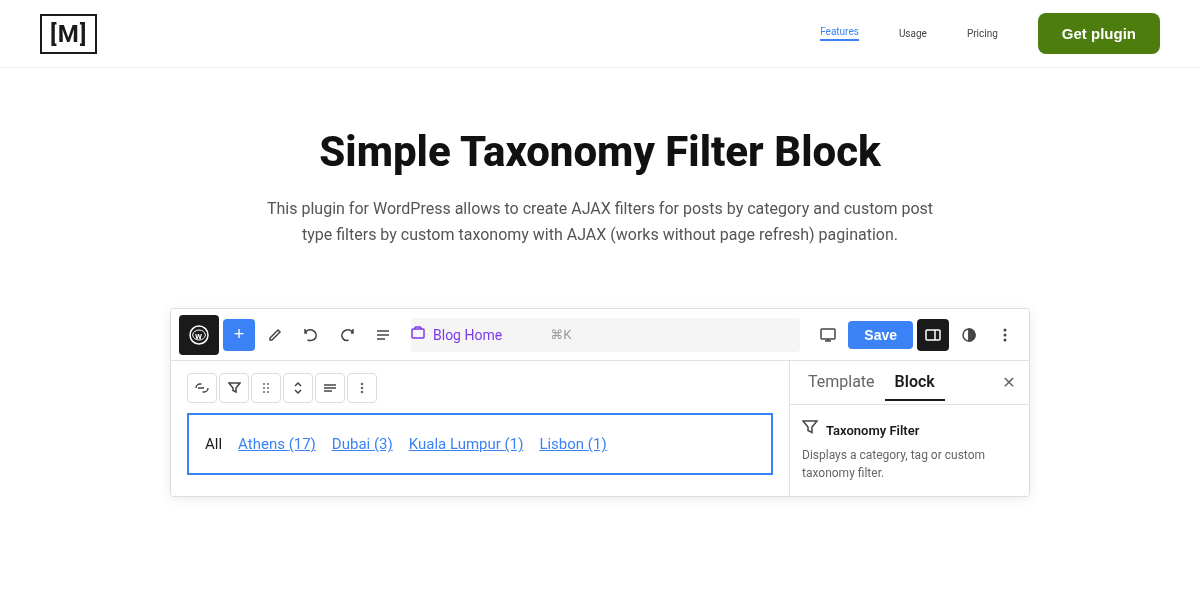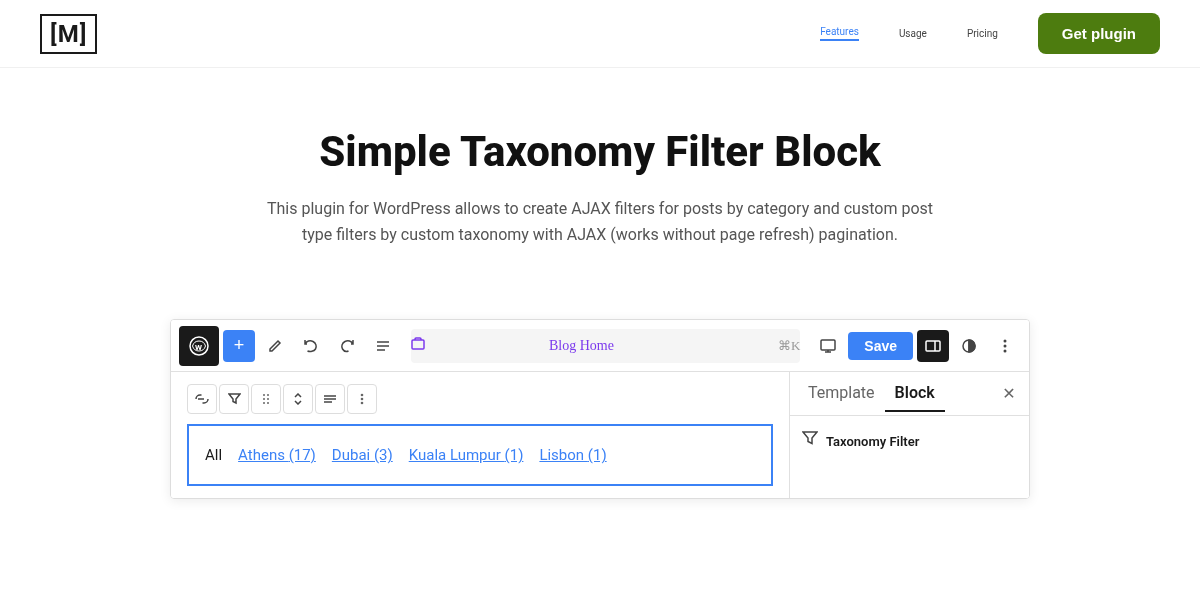--- a/index.html
+++ b/index.html
@@ -65,21 +65,21 @@
       font-size: 42px;
       font-weight: 800;
       color: #111;
       margin-bottom: 20px;
       line-height: 1.15;
     }
     .hero p {
       font-size: 16px;
       color: #555;
       max-width: 680px;
-      margin: 12px auto;
+      margin: 1px auto;
       line-height: 1.6;
     }
 
     
     .editor-wrapper {
       display: flex;
       justify-content: center;
       padding: 20px 40px 0;
     }
     .editor-container {
@@ -128,29 +128,28 @@
     .toolbar-btn.add {
       background: #3b82f6;
       color: #fff;
       font-size: 18px;
       font-weight: 300;
     }
     .toolbar-address {
       flex: 1;
       display: flex;
       align-items: center;
-      justify-content: space-between;
+      justify-content: flex-start;
       background: #f5f5f5;
       border-radius: 4px;
       height: 34px;
       gap: 8px;
       color: #7c3aed;
       font-size: 14px;
       margin: 0 8px;
-      font-family: Liberation Serif, serif;
     }
     .address-icon {
       color: #7c3aed;
       font-size: 14px;
     }
     .address-shortcut {
       color: #999;
       font-size: 13px;
       margin-left: 40px;
     }
@@ -462,18 +461,19 @@
         </div>
         <div class="panel-content">
           <div class="panel-block-header">
             <span class="panel-block-icon">
               <svg width="16" height="14" viewBox="0 0 16 14" fill="none" stroke="#444" stroke-width="1.5">
                 <path d="M1 1h14L10 7v5.5l-4-2V7L1 1z"></path>
               </svg>
             </span>
             <span class="panel-block-title">Taxonomy Filter</span>
           </div>
+          <p class="panel-block-desc">Displays a category, tag or custom taxonomy filter.</p>
         </div>
       </div>
     </div>
 
   </div>
 </div>
 
 </body></html>

